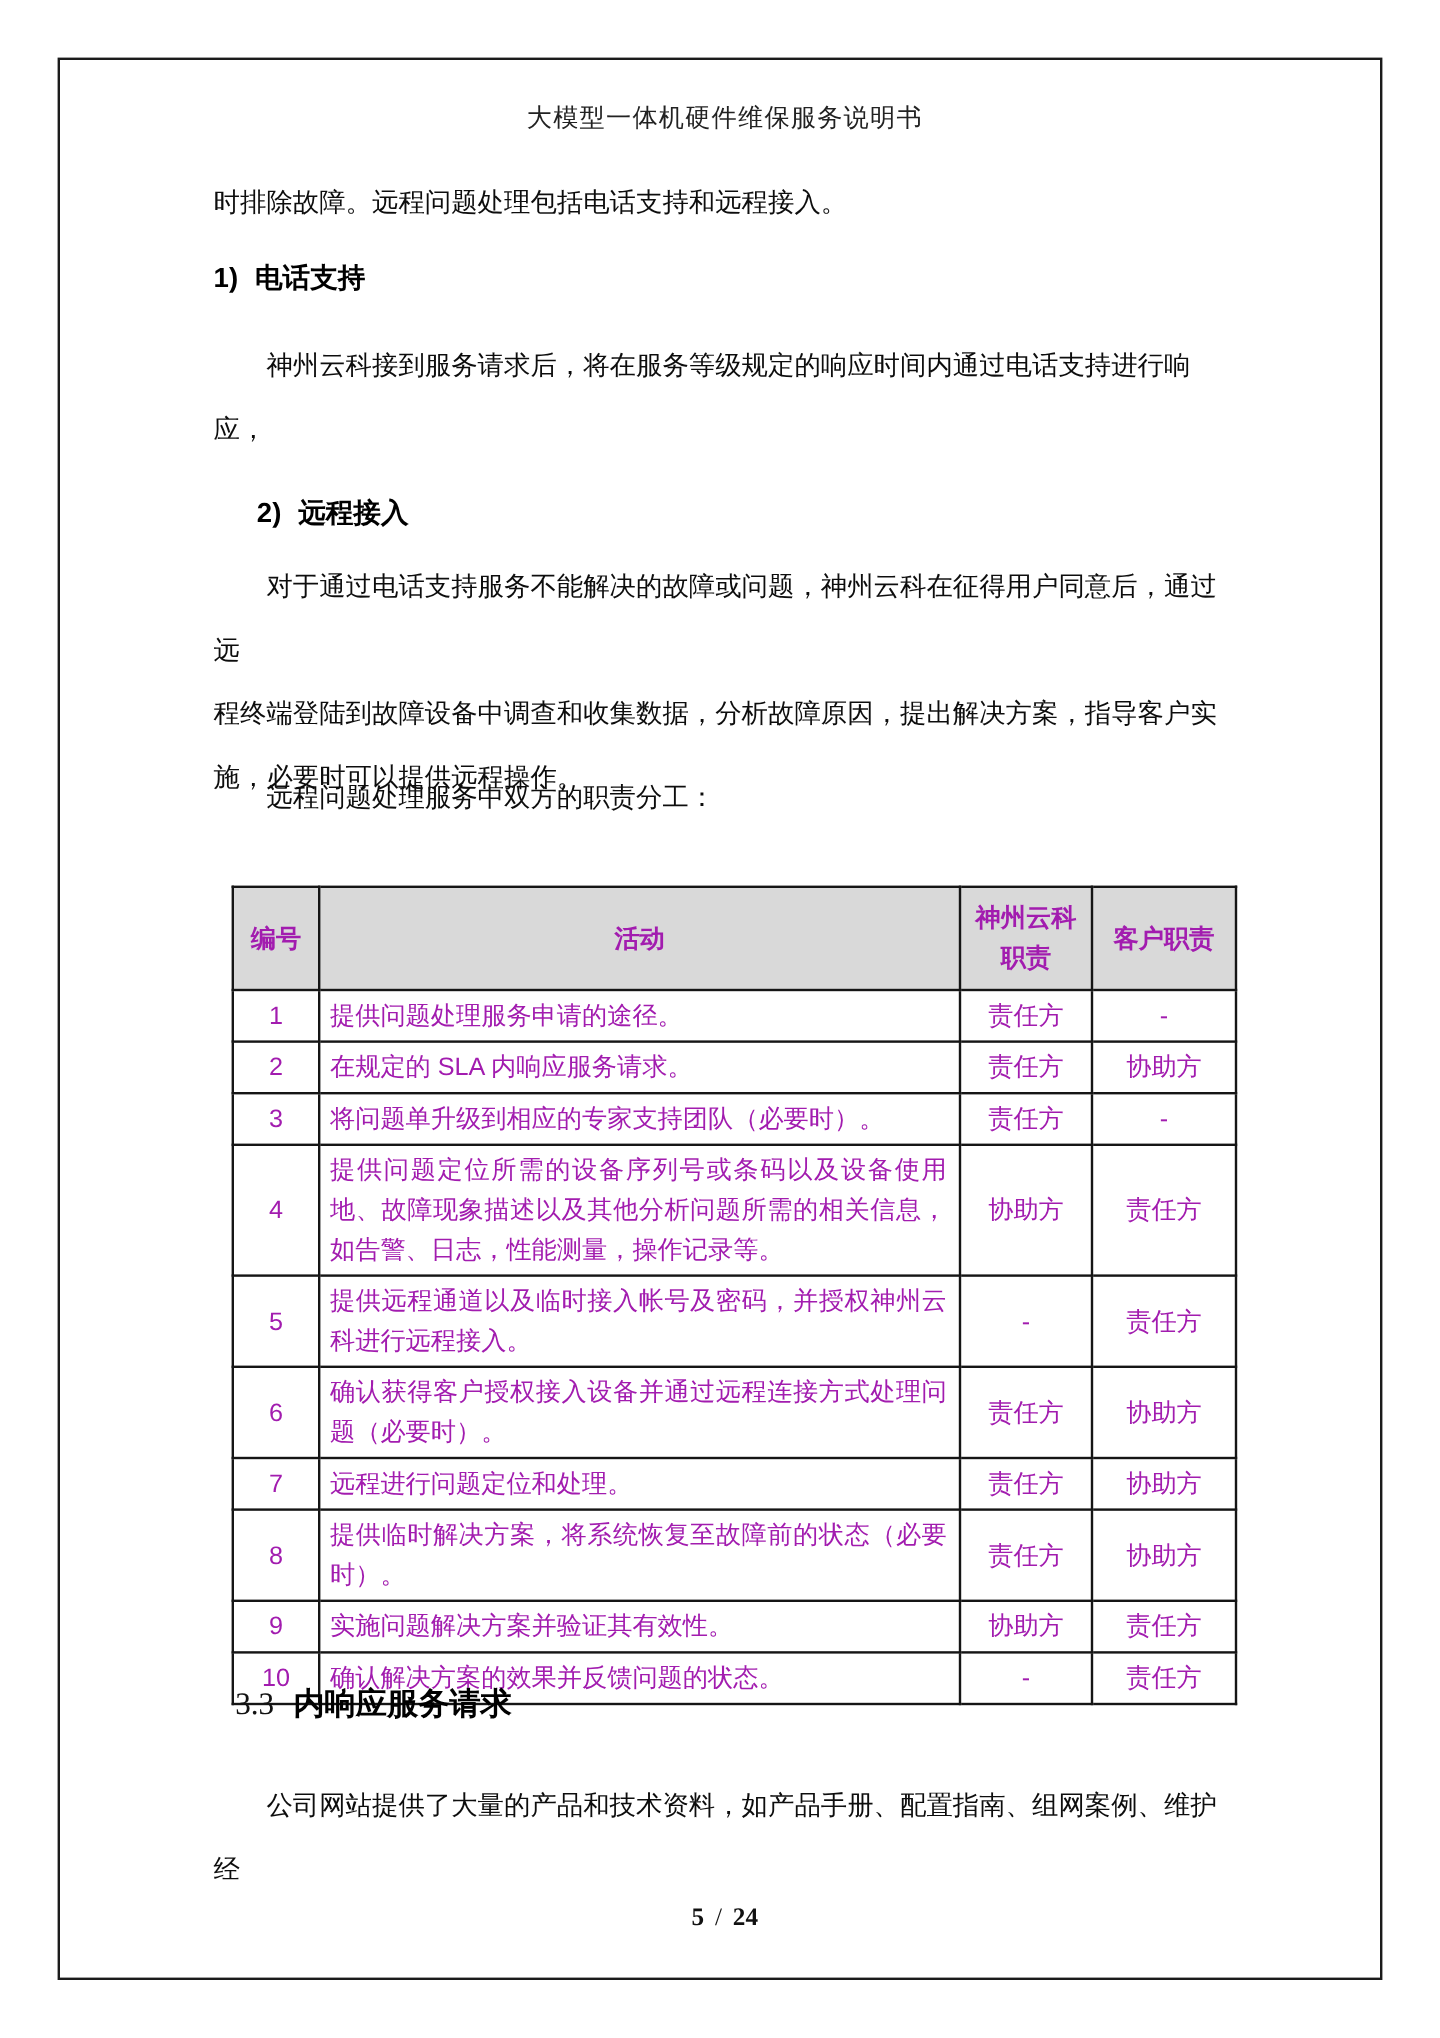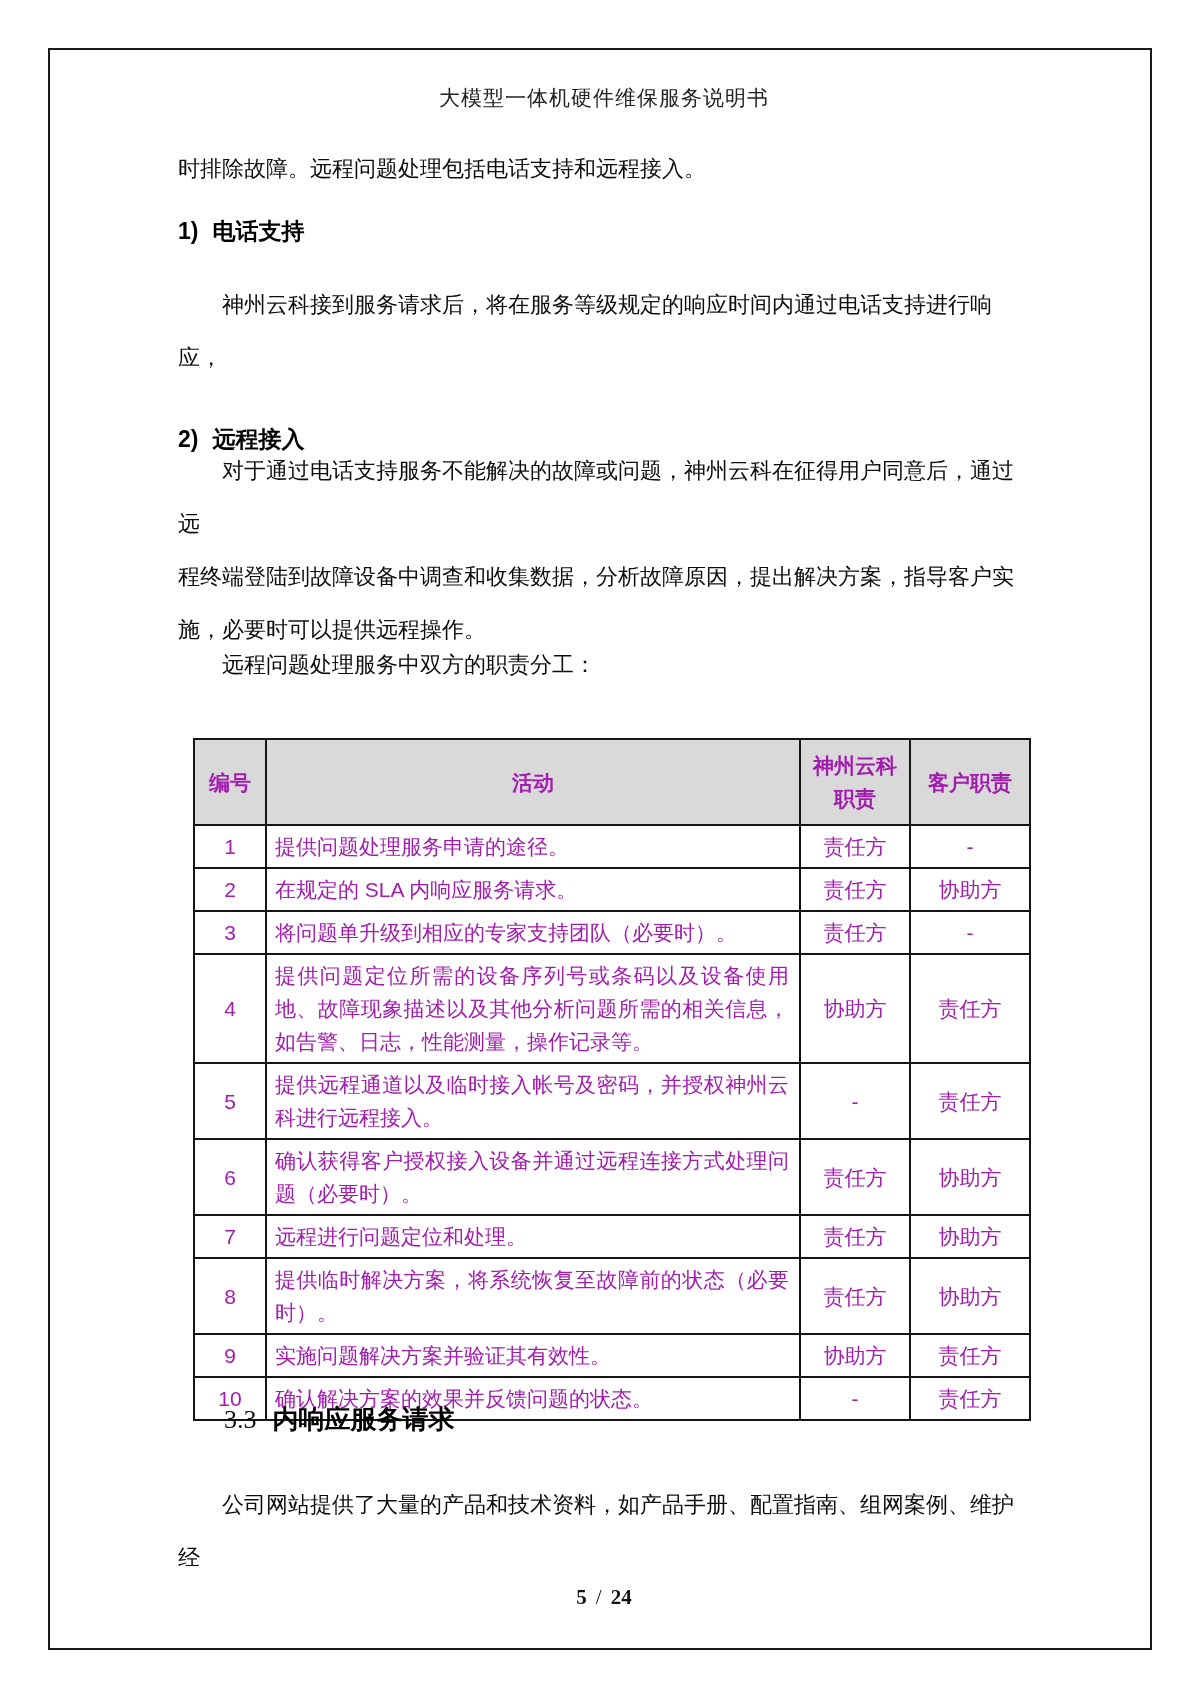--- a/index.html
+++ b/index.html
@@ -22,25 +22,25 @@
   }
 
   .body-line { font-size:22px; line-height:53px; color:#0d0d0d; }
   .indent { text-indent:44px; }
 
   .intro-line { position:absolute; top:142px; left:0; }
 
   .sub-heading { position:absolute; left:0; font-size:23px; font-weight:bold; color:#000; line-height:30px; }
   .sub-heading .h-num { margin-right:14px; }
   .sub-heading-1 { top:216px; }
-  .sub-heading-2 { top:424px; }
+  .sub-heading-2 { top:412px;margin-left:36px; }
 
   .para { position:absolute; left:0; width:852px; }
   .para-1 { top:278px; }
-  .para-2 { top:444px; }
+  .para-2 { top:462px; }
   .table-intro { position:absolute; top:638px; left:0; }
 
   table.resp-table {
     position:absolute; top:738px; left:15px;
     width:836px; border-collapse:collapse; table-layout:fixed;
     font-size:21px; line-height:33px; color:#a21caf;
   }
   .resp-table th, .resp-table td { border:2px solid #151515; }
   .resp-table thead th {
     background:#d9d9d9; font-weight:bold; height:86px;
@@ -50,21 +50,21 @@
   .col-no    { width:72px; }
   .col-act   { width:534px; }
   .col-ven   { width:110px; }
   .col-cus   { width:120px; }
   td.cell-no, td.cell-vendor, td.cell-customer { text-align:center; }
   td.cell-activity { text-align:justify; padding-right:10px; }
 
   .sec33 { position:absolute; top:1402px; left:18px; white-space:nowrap; }
   .sec33 .sec-num {
     font-family:"Liberation Serif", serif; font-size:26px; color:#111;
-    margin-right:16px; font-weight:normal;margin-left:28px;
+    margin-right:16px; font-weight:normal;
   }
   .sec33 .sec-title { font-size:26px; font-weight:bold; color:#000; }
 
   .para-4 { top:1478px; }
 
   .page-footer {
     position:absolute; top:1585px; left:0; right:0; text-align:center;
     font-family:"Liberation Serif", serif; font-size:21px; color:#111;
   }
   .page-footer .pf-num { font-weight:bold; }

